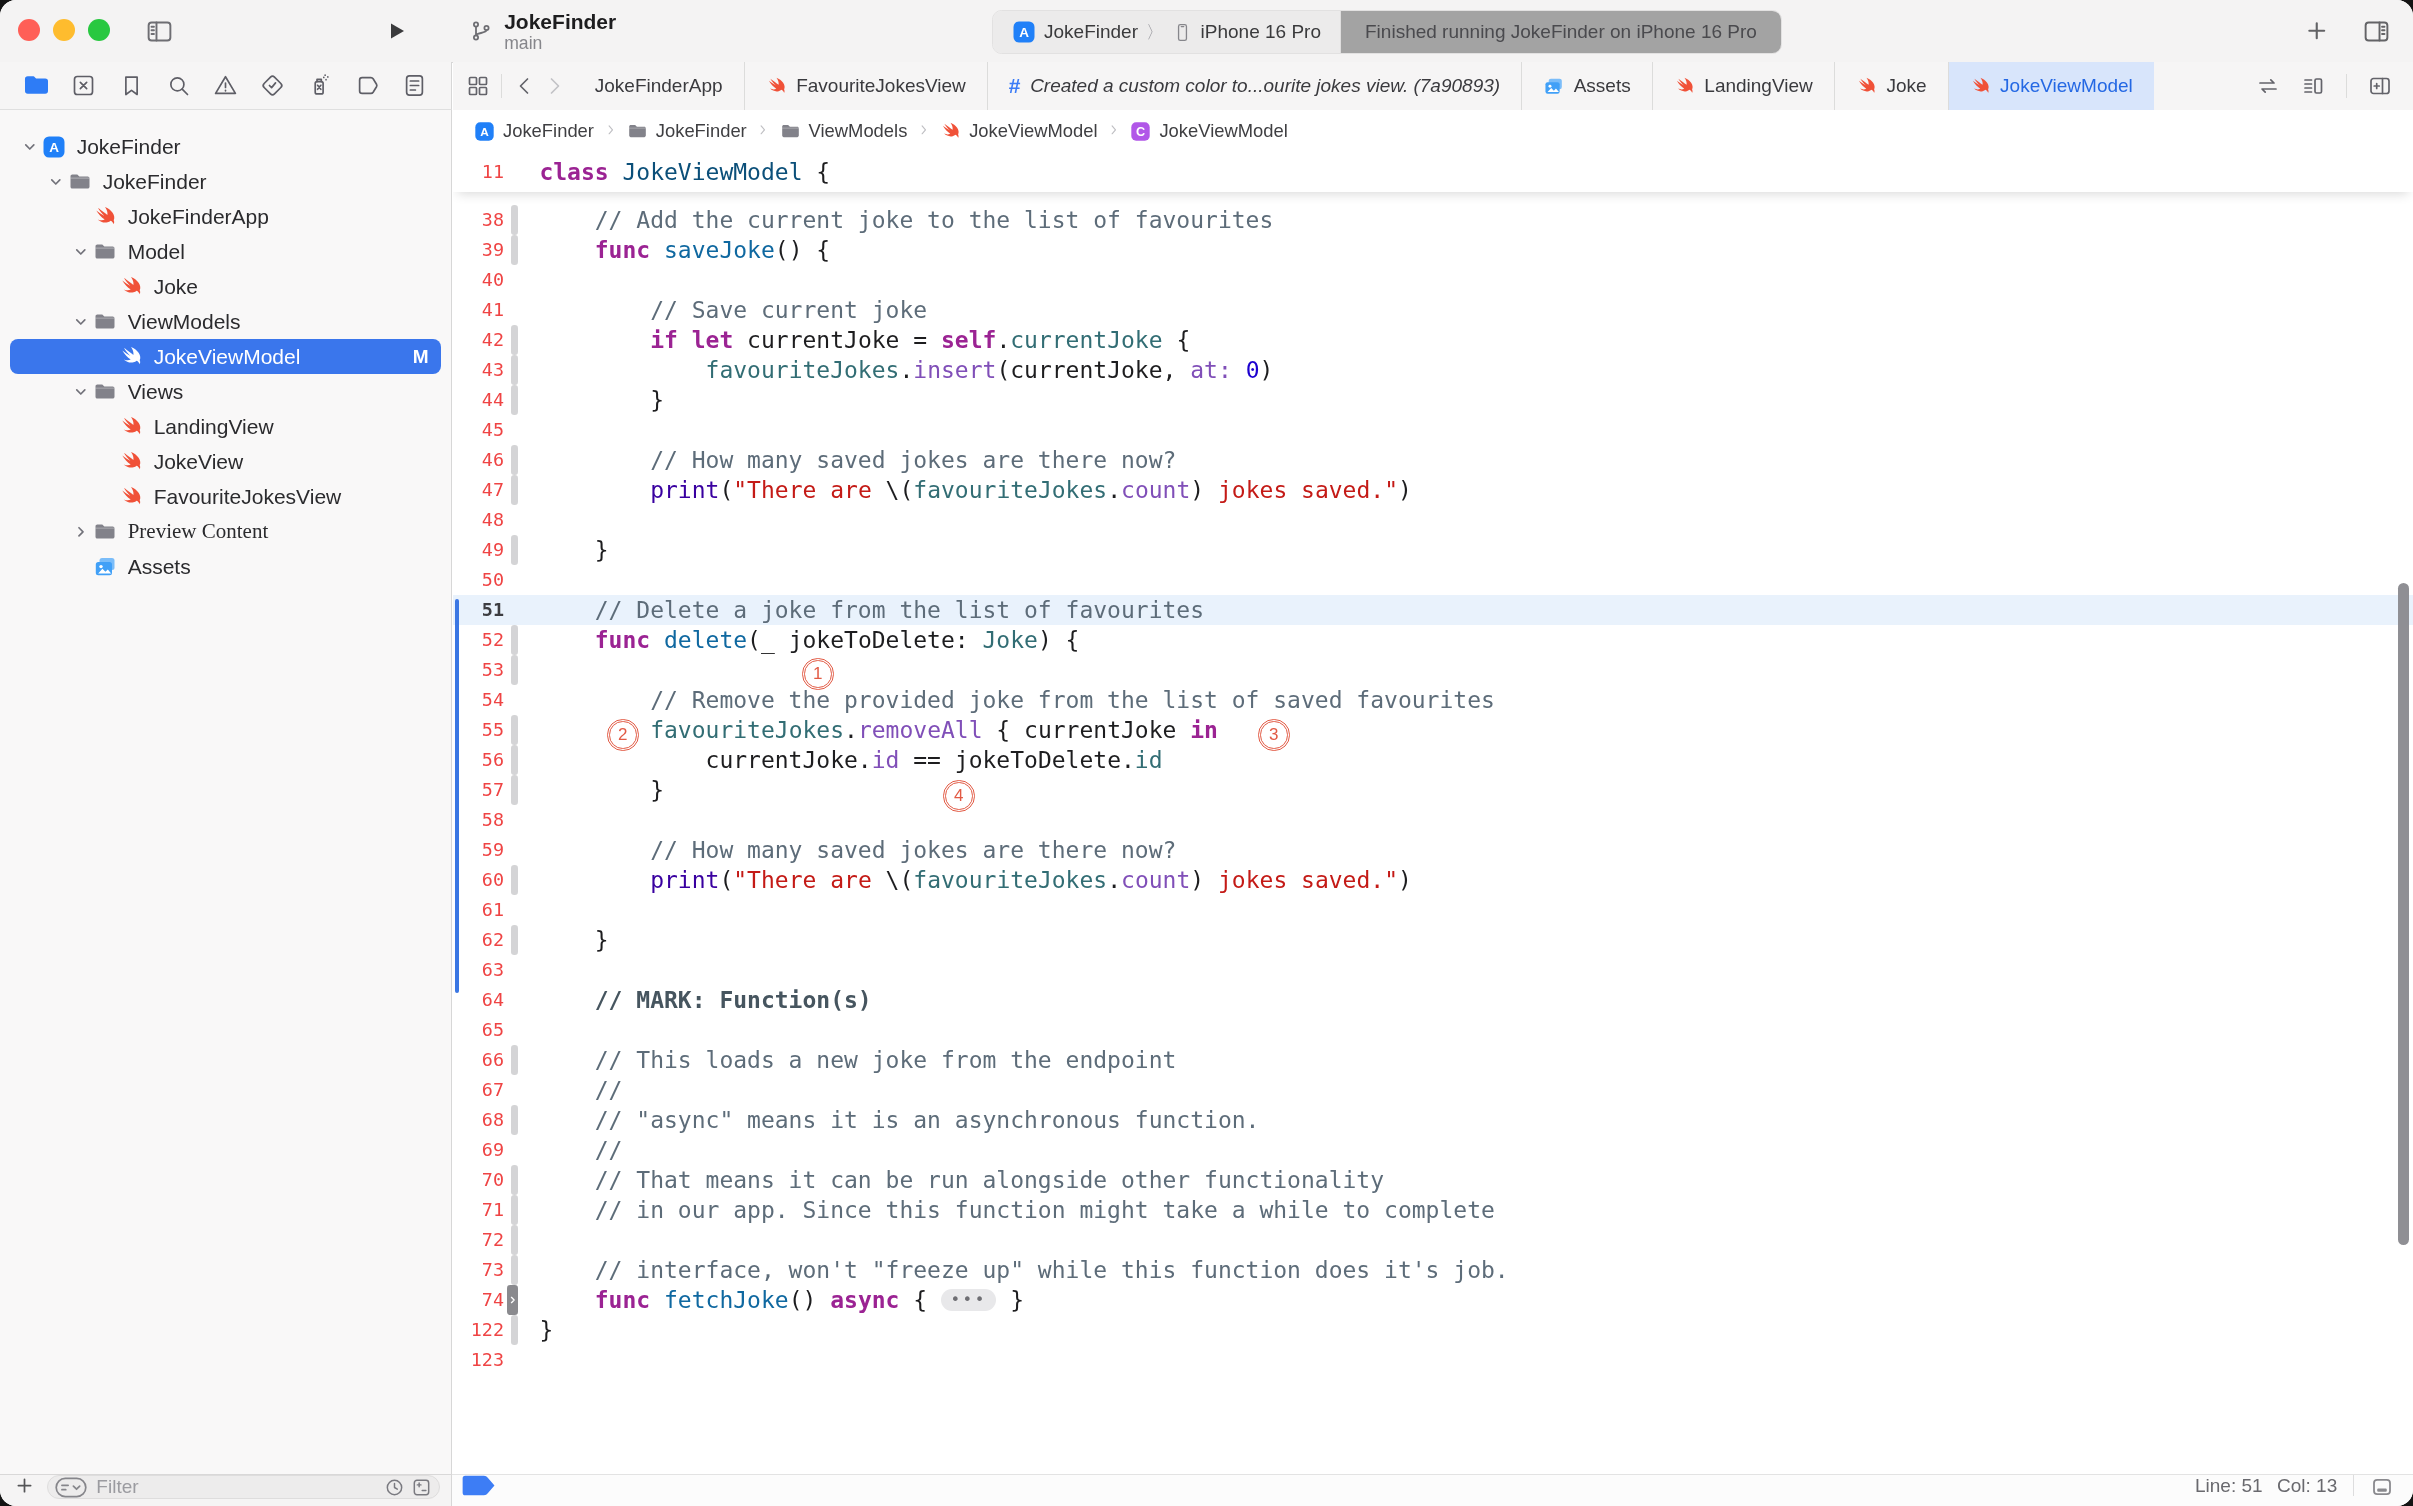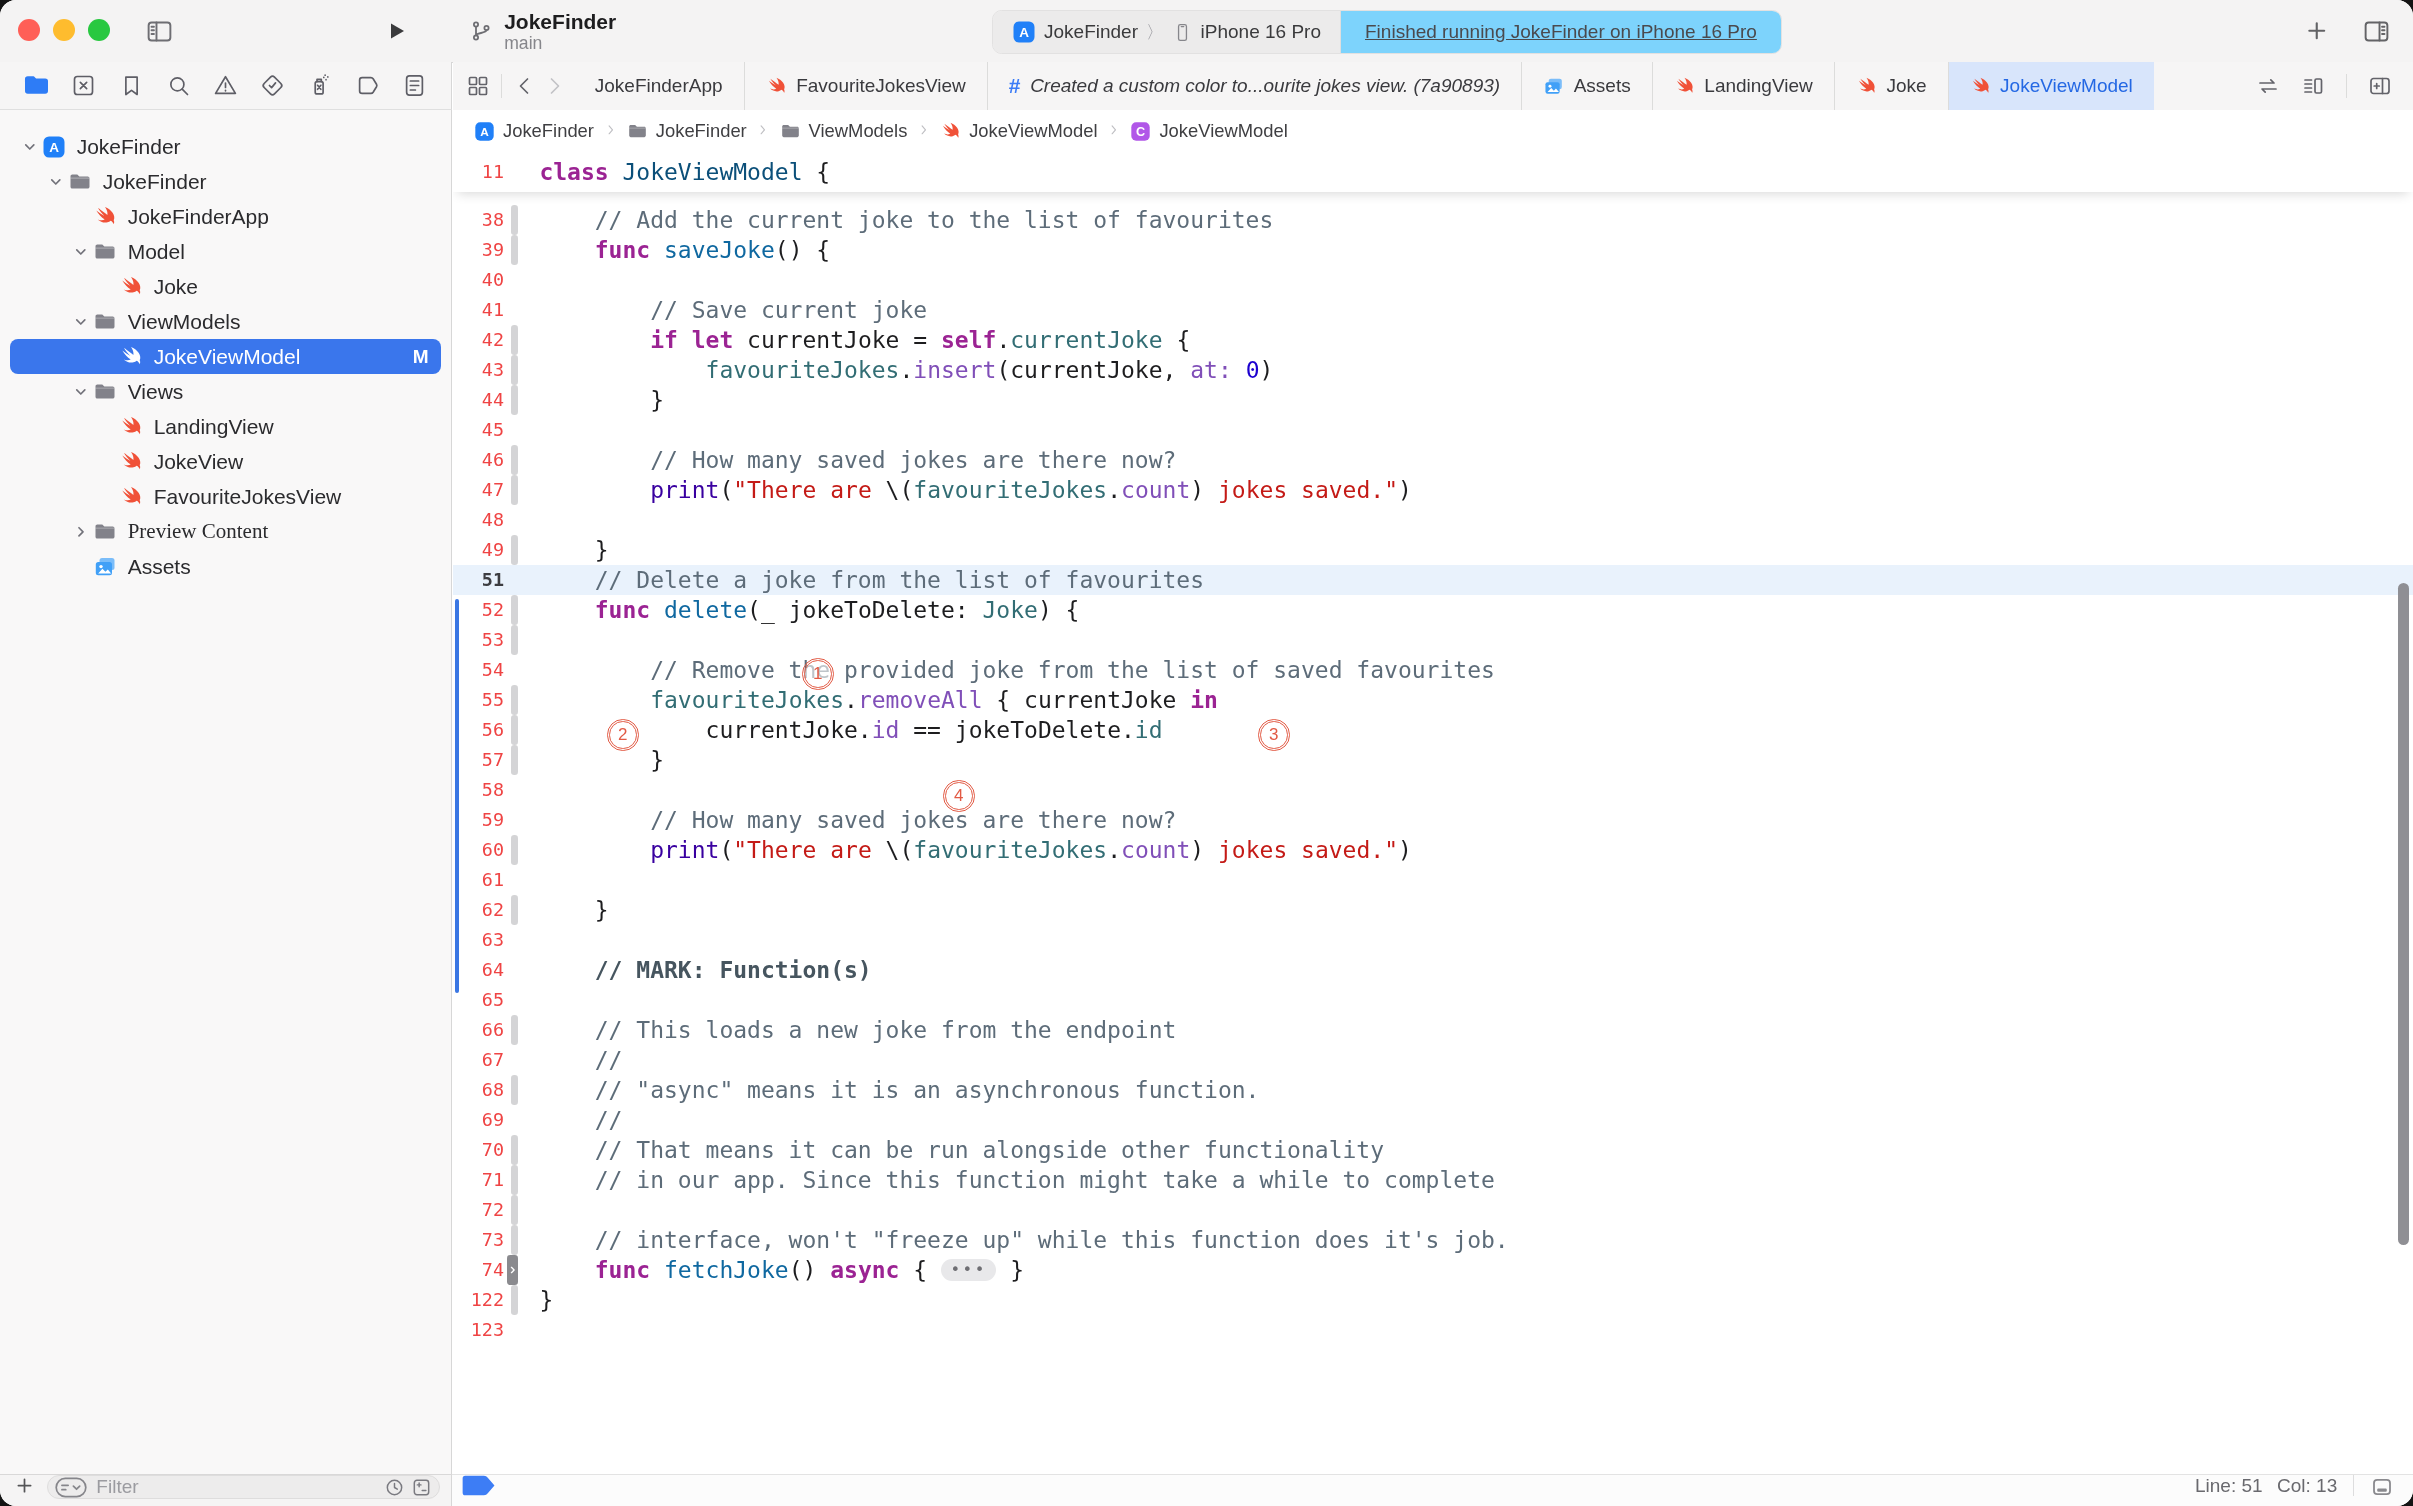--- a/index.html
+++ b/index.html
@@ -11,21 +11,21 @@
   .traffic{position:absolute;left:17.6px;top:19px;display:flex;gap:12.8px;}
   .traffic span{width:22.3px;height:22.3px;border-radius:50%;display:inline-block;}
   .tb-ic{position:absolute;color:#6E6E73;display:flex;align-items:center;justify-content:center;}
   .tb-ic svg{width:100%;height:100%;}
   .tb-title{position:absolute;left:469px;top:0;height:62px;display:flex;align-items:center;gap:11.2px;color:#6E6E73;}
   .tb-title .t1{font-size:21px;font-weight:700;color:#1D1D1F;line-height:24px;}
   .tb-title .t2{font-size:17.6px;color:#86868B;line-height:19px;}
   .status-pill{position:absolute;left:992px;top:10.4px;height:42px;display:flex;border-radius:9.6px;overflow:hidden;border:0.8px solid #E2E1E1;}
   .sp-seg{display:flex;align-items:center;gap:8px;padding:0 19px;font-size:19px;color:#3A3A3C;}
   .sp-seg.left{background:#ECEBEB;}
-  .sp-seg.right{background:#7dd3fc;border-left:0.8px solid #DFDEDE;color:#4A4A4E;padding:0 24px;text-decoration:underline;}
+  .sp-seg.right{background:#a3a3a3;border-left:0.8px solid #DFDEDE;color:#4A4A4E;padding:0 24px;}
   .sp-chev{color:#9A9AA0;font-size:17.6px;}
   .toolbar .right-ics{position:absolute;right:22.3px;top:0;height:62px;display:flex;align-items:center;gap:32px;color:#636366;}
 
   
   .navstrip{position:absolute;left:0;top:62px;width:452px;height:48px;background:#F6F5F5;border-right:0.8px solid #D7D7D7;border-bottom:0.8px solid #DFDFDF;display:flex;align-items:center;justify-content:space-between;padding:0 22.3px;box-sizing:border-box;}
   .nav-ic{width:29px;height:29px;color:#5E5E66;display:flex;align-items:center;justify-content:center;}
   .nav-ic svg{width:27px;height:27px;fill:none;stroke:currentColor;stroke-width:1.5;stroke-linecap:round;stroke-linejoin:round;}
   .nav-ic.active{color:#2E7CF6;}
   .tabbar{position:absolute;left:453px;top:62px;right:0;height:48px;background:#F6F5F5;border-bottom:0.8px solid #DFDFDF;display:flex;align-items:stretch;}
   .tb-left{display:flex;align-items:center;gap:4.8px;padding:0 8px 0 12.8px;}
@@ -615,20 +615,25 @@
         <div class="crow">
           <span class="ln">48</span>
           <span class="cb"></span>
           <span class="code"></span>
         </div>
         <div class="crow">
           <span class="ln">49</span>
           <span class="cb on"></span>
           <span class="code"><span class="s-pl">    }</span></span>
         </div>
+        <div class="crow">
+          <span class="ln">50</span>
+          <span class="cb"></span>
+          <span class="code"></span>
+        </div>
         <div class="crow hl">
           <span class="ln">51</span>
           <span class="cb"></span>
           <span class="code"><span class="s-com">    // Delete a joke from the list of favourites</span></span>
         </div>
         <div class="crow">
           <span class="ln">52</span>
           <span class="cb on"></span>
           <span class="code"><span class="s-pl">    </span><span class="s-kw">func</span><span class="s-pl"> </span><span class="s-fd">delete</span><span class="s-pl">(_ jokeToDelete: </span><span class="s-pr">Joke</span><span class="s-pl">) {</span></span>
         </div>

